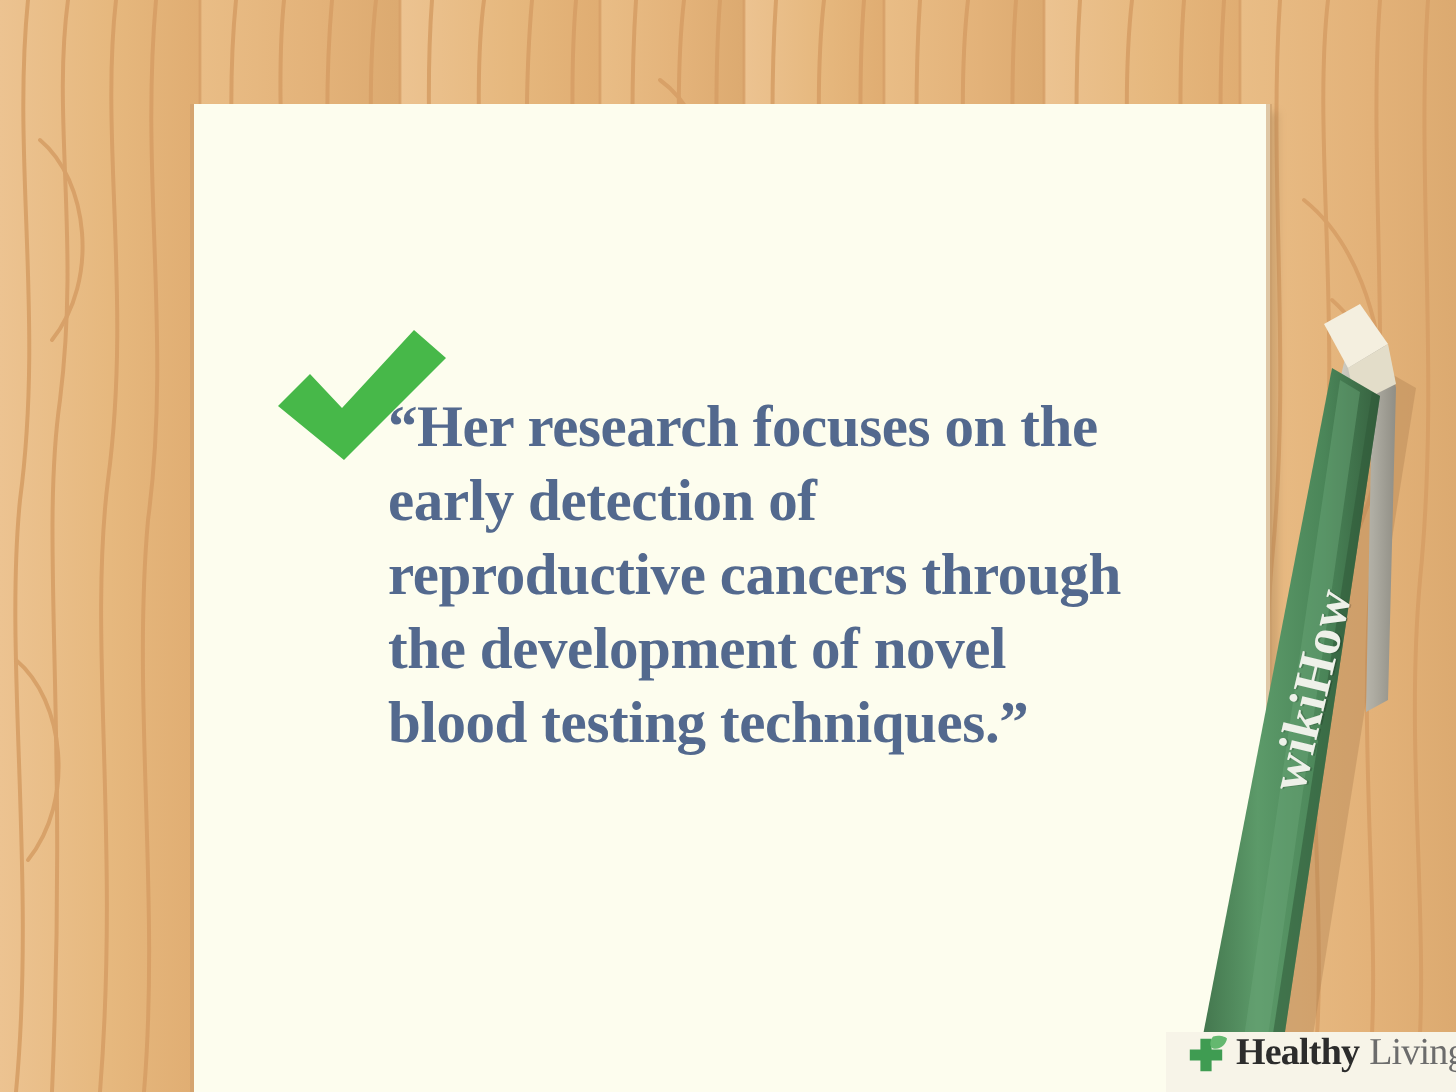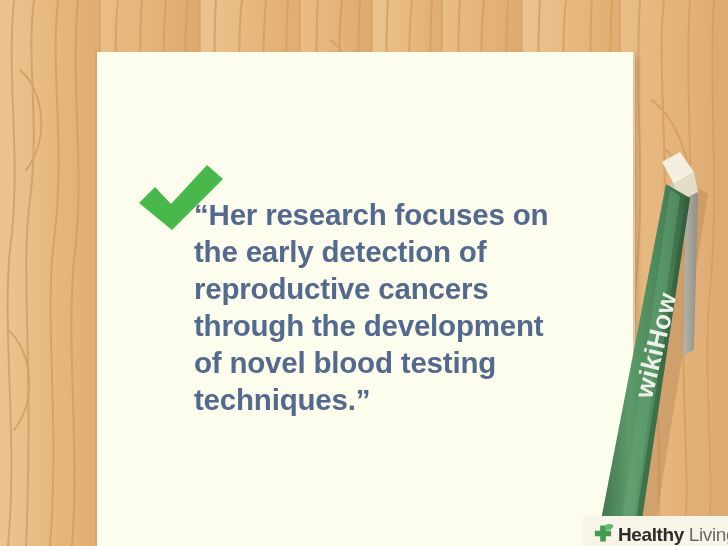--- a/index.html
+++ b/index.html
@@ -5,21 +5,21 @@
   html, body {
     margin: 0;
     padding: 0;
     background: #ffffff;
   }
   #scene {
     position: relative;
     width: 728px;
     height: 546px;
     overflow: hidden;
-    font-family: Liberation Sans, sans-serif;
+    font-family: Liberation Serif, serif;
     background: #e7b87e;
   }
 
   
   .wood-bg {
     position: absolute;
     inset: 0;
   }
   .wood-svg { display:block; width:728px; height:546px; }
 
@@ -111,21 +111,21 @@
 
   
   .brand {
     position: absolute;
     left: 583px;
     top: 516px;
     width: 145px;
     height: 30px;
     background: #f7f4e8;
     display: flex;
-    align-items: flex-end;
+    align-items: flex-start;
     padding-left: 8px;
     box-sizing: border-box;
   }
   .brand-icon { width: 24px; height: 24px; flex: 0 0 auto; margin-right: 3px; }
   .brand-name {
     font-size: 19px;
     font-weight: bold;
     color: #2c2c2c;
     letter-spacing: -0.4px;
   }

